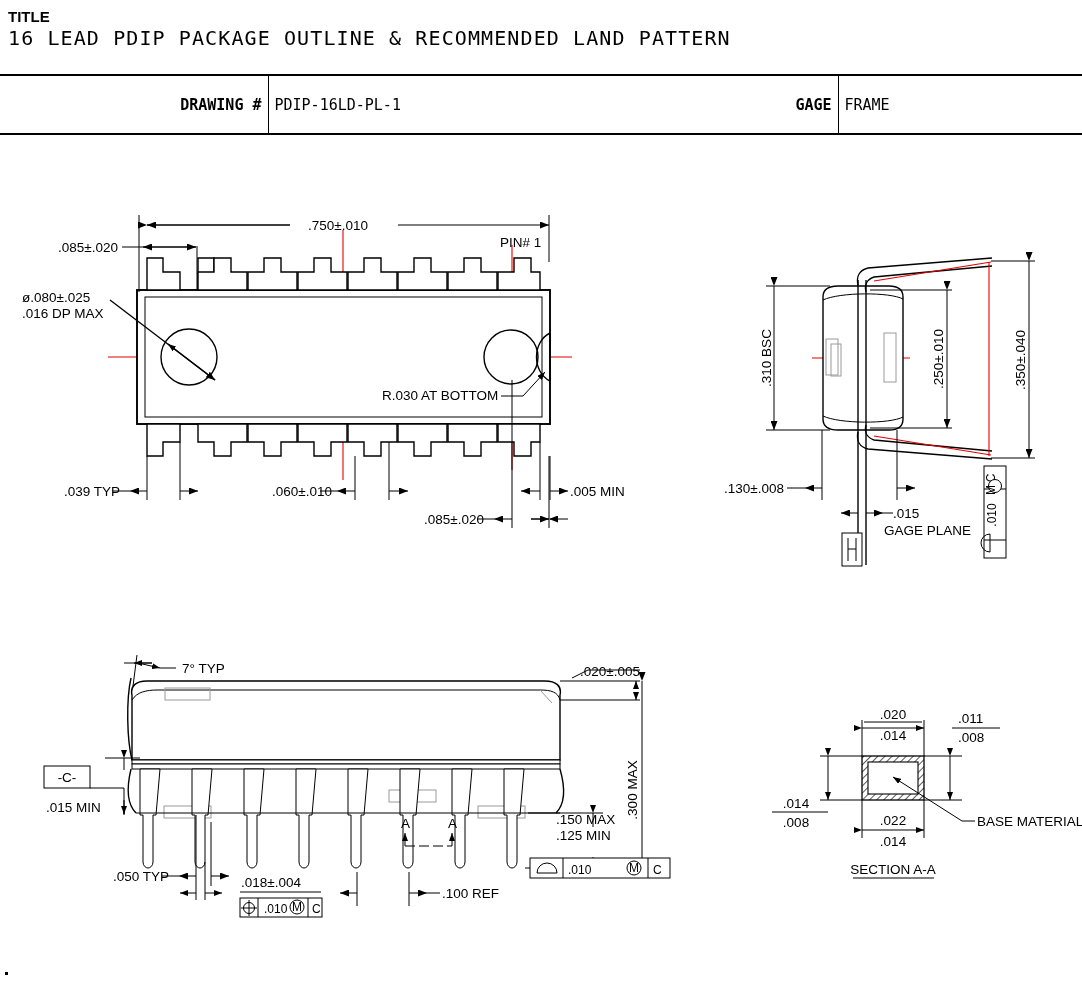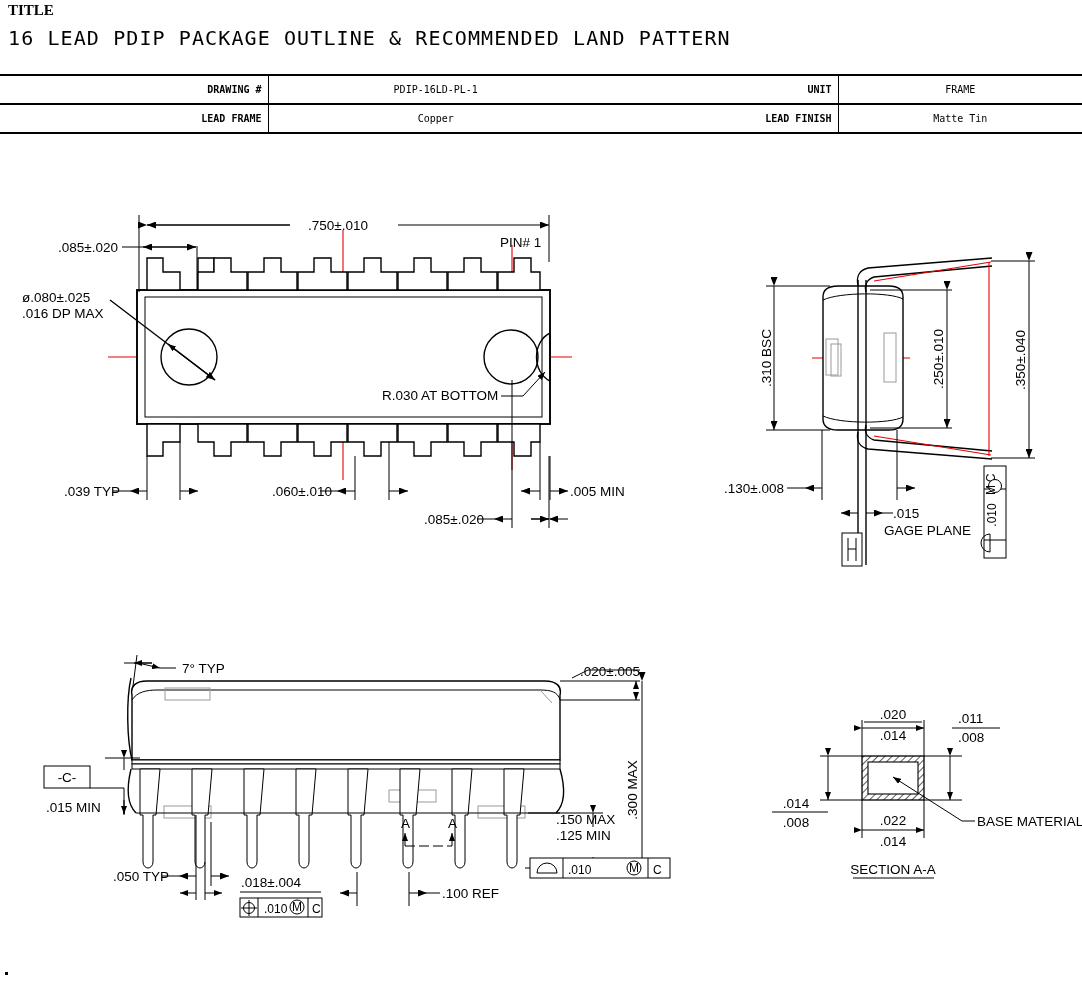--- a/index.html
+++ b/index.html
@@ -5,42 +5,42 @@
 <style>
   html,body{margin:0;padding:0;background:#ffffff;}
   body{
     width:1082px;height:990px;position:relative;overflow:hidden;
     font-family:"Liberation Sans", sans-serif;
     color:#000;
   }
   
   #header-block{position:absolute;left:0;top:0;width:1082px;}
   .title-label{
-    position:absolute;left:8px;top:2px;
-    font-family:Liberation Serif, serif;
+    position:absolute;left:8px;top:8px;
+    font-family:Liberation Sans, sans-serif;
     font-weight:bold;font-size:15px;letter-spacing:0px;
   }
   .title-text{
     position:absolute;left:8px;top:26px;
     font-family:"DejaVu Sans Mono","Liberation Mono",monospace;
     font-size:20px;letter-spacing:1.1px;
   }
   #spec-table{
     position:absolute;left:0;top:74px;width:1082px;
     border-collapse:collapse;table-layout:fixed;
   }
   #spec-table td{
-    height:25px;padding:1px 6px;vertical-align:middle;
+    height:25px;padding:16px 6px;vertical-align:middle;
     font-family:"DejaVu Sans Mono","Liberation Mono",monospace;
-    font-size:10px;
+    font-size:15px;
   }
   #spec-table tr{border-top:2px solid #000;}
   #spec-table tr:last-child{border-bottom:2px solid #000;}
   .lbl-cell{text-align:right;font-weight:bold;border-right:1.5px solid #000;}
-  .val-cell{text-align:center;}
+  .val-cell{text-align:left;}
   .blank-cell{border:none;}
   
   #drawing{position:absolute;left:0;top:0;width:1082px;height:990px;}
   svg{display:block;}
   text{font-family:"Liberation Sans",sans-serif;}
   .dim{font-size:13.5px;fill:#000;}
   .dim-sm{font-size:12px;fill:#000;}
   .ln{stroke:#000;fill:none;}
   .thin{stroke-width:1;}
   .med{stroke-width:1.4;}
@@ -65,30 +65,22 @@
       <col style="width:90px">
         <col style="width:145px">
         <col style="width:244px">
     </colgroup>
     <tbody>
       <tr>
         <td class="blank-cell"></td>
         <td class="lbl-cell">DRAWING #</td>
         <td class="val-cell">PDIP-16LD-PL-1</td>
         <td class="blank-cell"></td>
-        <td class="lbl-cell">UNIT</td>
+        <td class="lbl-cell">GAGE</td>
         <td class="val-cell">FRAME</td>
-      </tr>
-      <tr>
-        <td class="blank-cell"></td>
-        <td class="lbl-cell">LEAD FRAME</td>
-        <td class="val-cell">Copper</td>
-        <td class="blank-cell"></td>
-        <td class="lbl-cell">LEAD FINISH</td>
-        <td class="val-cell">Matte Tin</td>
       </tr>
     </tbody>
   </table>
 </div>
 
 <div id="drawing">
 <svg width="1082" height="990" viewBox="0 0 1082 990" xmlns="http://www.w3.org/2000/svg">
   <defs>
     <marker id="ar" markerWidth="9" markerHeight="7" refX="9" refY="3.5" orient="auto" markerUnits="userSpaceOnUse">
       <path d="M0,0 L9,3.5 L0,7 Z" fill="#000"></path>

